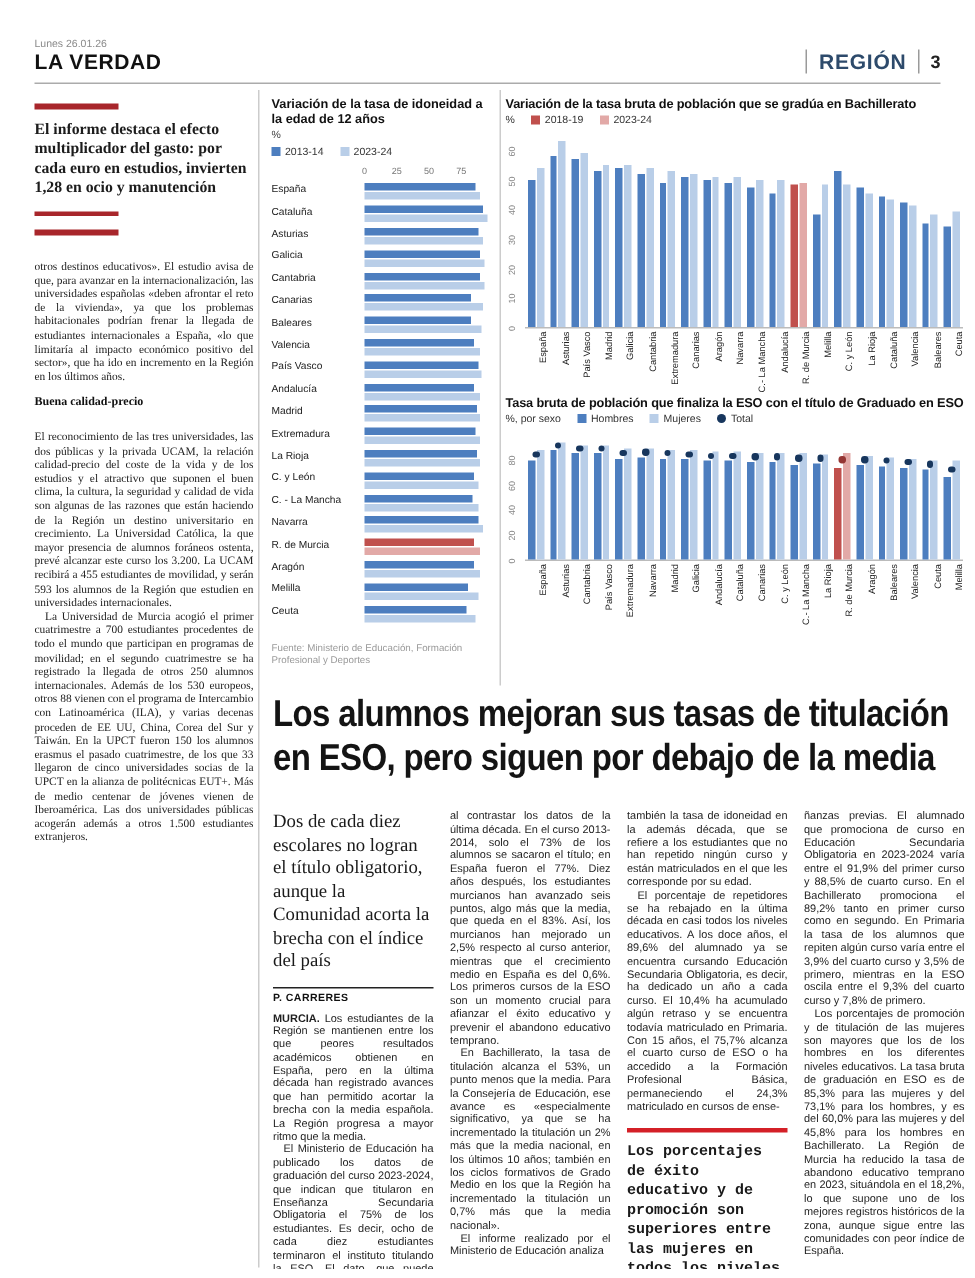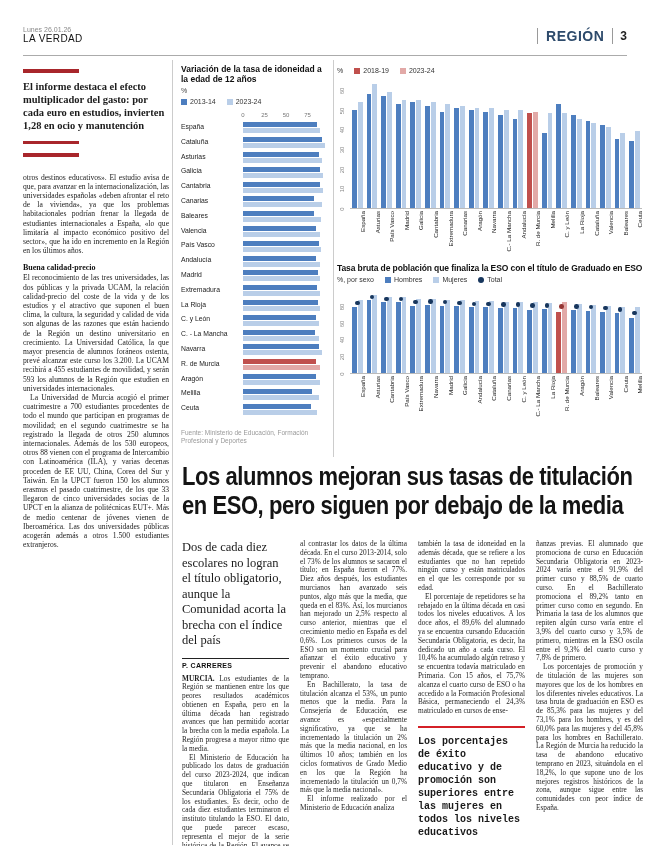--- a/index.html
+++ b/index.html
@@ -3,38 +3,38 @@
 <meta charset="utf-8">
 <style>
   html,body { margin:0; padding:0; background:#e9e9e9; }
   .page { position:relative; width:650px; height:852px; margin:0 auto; background:#fff;
           overflow:hidden; font-family:"Liberation Sans",sans-serif; }
 
   
   .header { position:absolute; left:23px; right:23px; top:26px; display:flex;
             justify-content:space-between; align-items:flex-end; }
   .h-date { font-size:7px; color:#8a8a8a; }
-  .h-masthead { font-size:10px; font-weight:normal; color:#111; letter-spacing:.4px; }
+  .h-masthead { font-size:14px; font-weight:bold; color:#111; letter-spacing:.4px; }
   .h-right { display:flex; align-items:center; gap:7px; }
   .h-section { font-size:14px; font-weight:bold; color:#2d4a6b; letter-spacing:.5px;
                border-left:1.5px solid #9a9a9a; border-right:1.5px solid #9a9a9a; padding:0 8px; }
   .h-page { font-size:12px; font-weight:bold; color:#222; }
   .hrule { position:absolute; left:23px; right:23px; top:55px; height:1px; background:#ababab; }
 
   
   .sidebar { position:absolute; left:23px; top:60px; width:146px; }
   .red-rule { width:56px; height:3.5px; background:#a8262b; margin:9px 0 7px; }
   .sb-hl { font-family:"Liberation Serif",serif; font-weight:bold; font-size:10.5px;
            line-height:13px; color:#1c1c1c; margin:0 0 9px; }
   .sb-body { margin-top:16px; }
   .sb-p { font-family:"Liberation Serif",serif; font-size:7.6px; line-height:9.2px;
           text-align:justify; color:#222; margin:0; }
   .sb-p + .sb-p { text-indent:7px; }
   .sb-sub { font-family:"Liberation Serif",serif; font-weight:bold; font-size:8px;
-            margin:8px 0 1px; color:#111; }
+            margin:8px 0 14px; color:#111; }
 
   .vrule { position:absolute; width:1px; background:#ccc; }
   .v1 { left:172px; top:60px; height:785px; }
   .v2 { left:333px; top:60px; height:397px; }
 
   
   .c-title { font-size:8.5px; font-weight:bold; color:#111; line-height:10px; }
   .c-title.nowrap { white-space:nowrap; letter-spacing:-.1px; }
   .c-unit { font-size:7px; color:#444; margin-top:3px; }
   .c-legend { font-size:7px; color:#333; margin-top:4px; display:flex; gap:11px; align-items:center; }
@@ -74,21 +74,21 @@
   
   .headline { position:absolute; left:182px; top:462px; width:462px; font-weight:bold; color:#141414; }
   .hl-line { font-size:25px; line-height:28.5px; letter-spacing:-.5px; white-space:nowrap;
              transform:scaleX(.88); transform-origin:0 50%; }
   .article { position:absolute; left:182px; top:540px; width:461px; height:306px;
              display:flex; gap:11px; overflow:hidden; }
   .col { width:107px; flex:0 0 107px; }
   .standfirst { font-family:"Liberation Serif",serif; font-size:12.5px; line-height:15.5px; color:#1a1a1a; }
   .byline-block { border-top:1px solid #222; margin-top:9px; padding-top:3px; }
   .byline { font-size:7px; font-weight:bold; letter-spacing:.3px; color:#111; }
-  .coltext p { font-family:Liberation Serif, serif; font-size:7.3px; line-height:8.8px;
+  .coltext p { font-family:Liberation Sans, sans-serif; font-size:7.3px; line-height:8.8px;
                text-align:justify; color:#1f1f1f; margin:0; }
   .coltext p + p { text-indent:7px; }
   #col1-text { margin-top:6px; }
   .dateline { font-weight:bold; }
   .hbox { margin-top:10px; }
   .hbox-rule { height:2.5px; background:#d42027; margin-bottom:7px; }
   .hbox-text { font-family:Liberation Mono, monospace; font-weight:bold; font-size:10px;
                line-height:13px; color:#1a1a1a; }
 </style>
 </head>
@@ -277,20 +277,21 @@
         <div class="c1bars">
           <div class="b" style="width: 79%; background: rgb(77, 126, 191);"></div>
           <div class="b" style="width: 86%; background: rgb(185, 206, 232);"></div>
         </div>
       </div>
     </section>
   <div class="source">
     <span>Fuente: Ministerio de Educación, Formación Profesional y Deportes</span>
   </div>
   <section class="chart2" id="chart2">
+      <div class="c-title nowrap">Variación de la tasa bruta de población que se gradúa en Bachillerato</div>
       <div class="legendrow">
         <span>%</span>
         <span class="legend-item"><span class="sw" style="background: rgb(192, 80, 77);"></span><span>2018-19</span></span>
         <span class="legend-item"><span class="sw" style="background: rgb(226, 169, 167);"></span><span>2023-24</span></span>
       </div>
       <div class="vplot" style="height: 128px;">
         <span class="ytick" style="bottom: -4px;">0</span>
         <span class="ytick" style="bottom: 15.6923px;">10</span>
         <span class="ytick" style="bottom: 35.3846px;">20</span>
         <span class="ytick" style="bottom: 55.0769px;">30</span>

